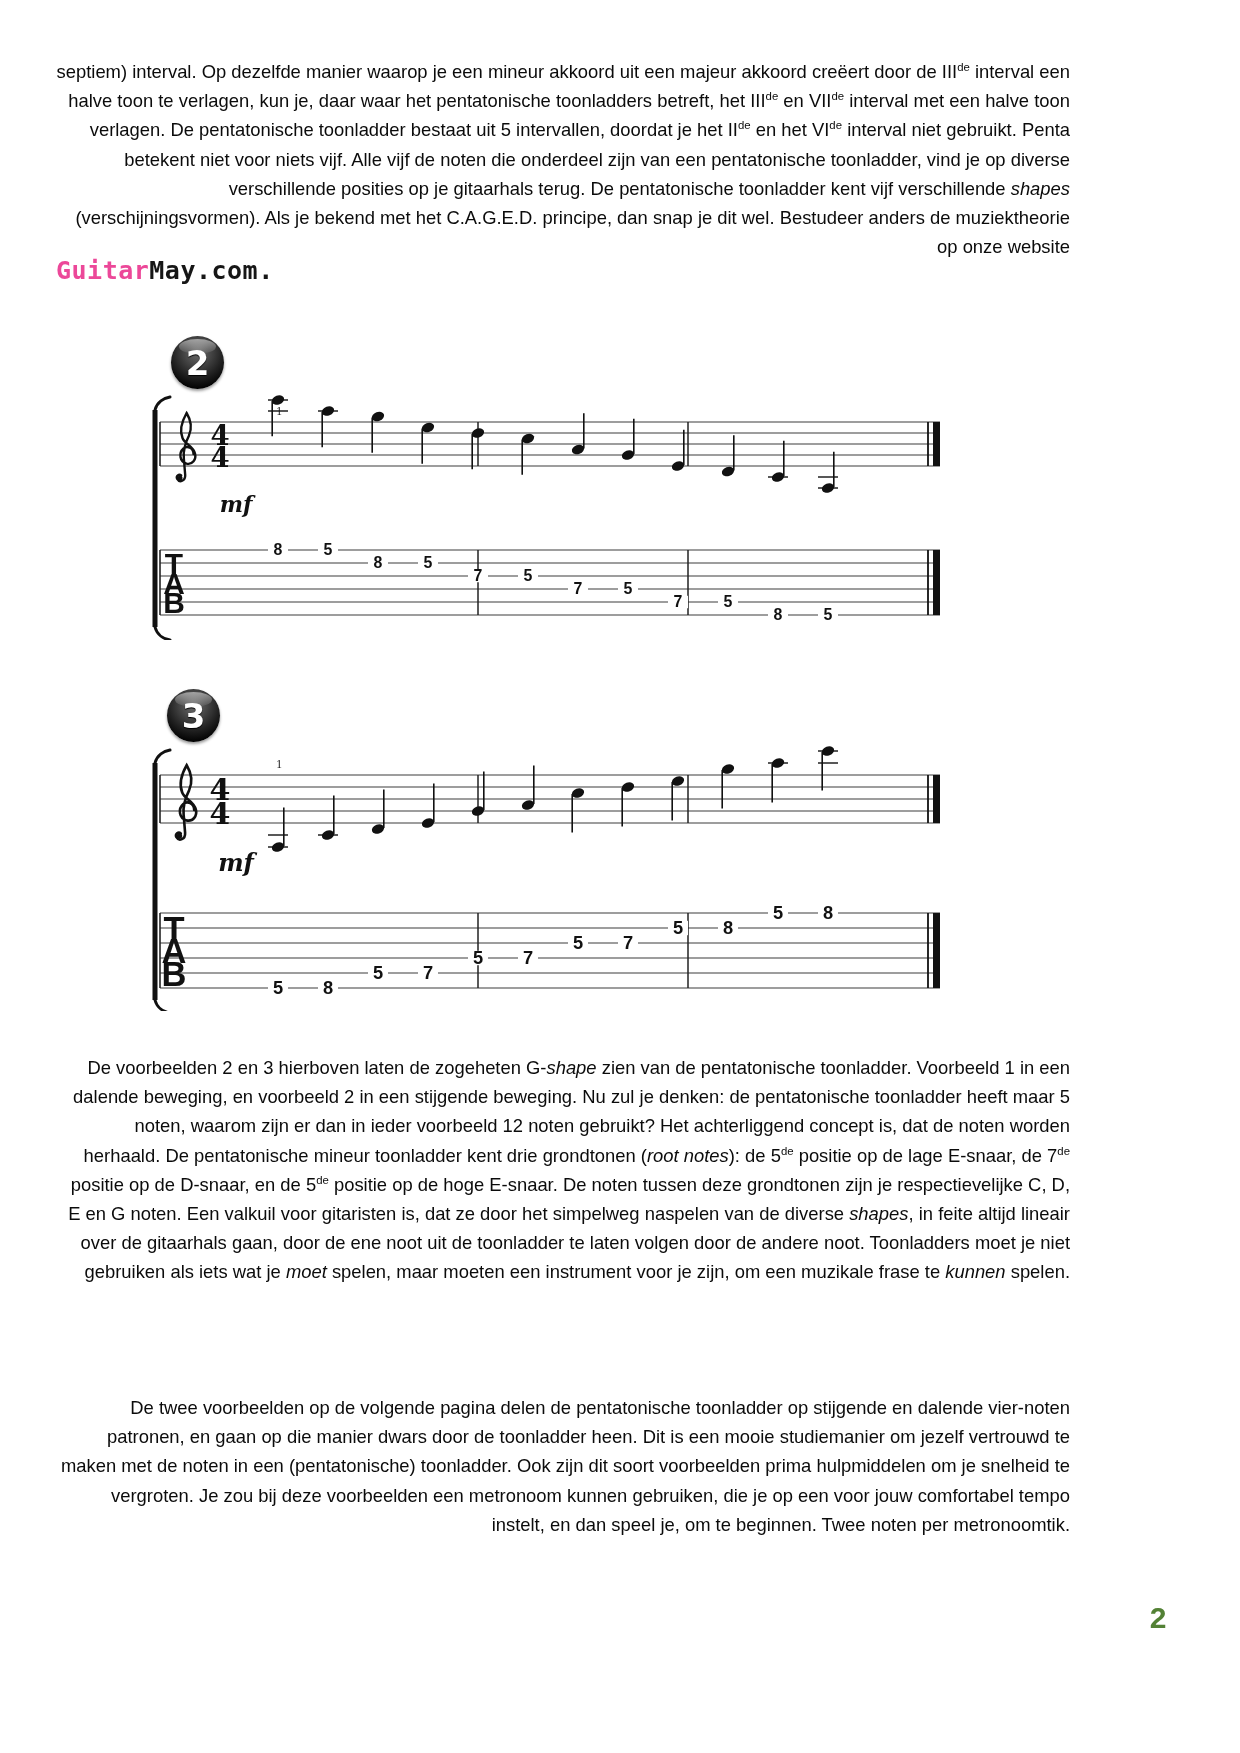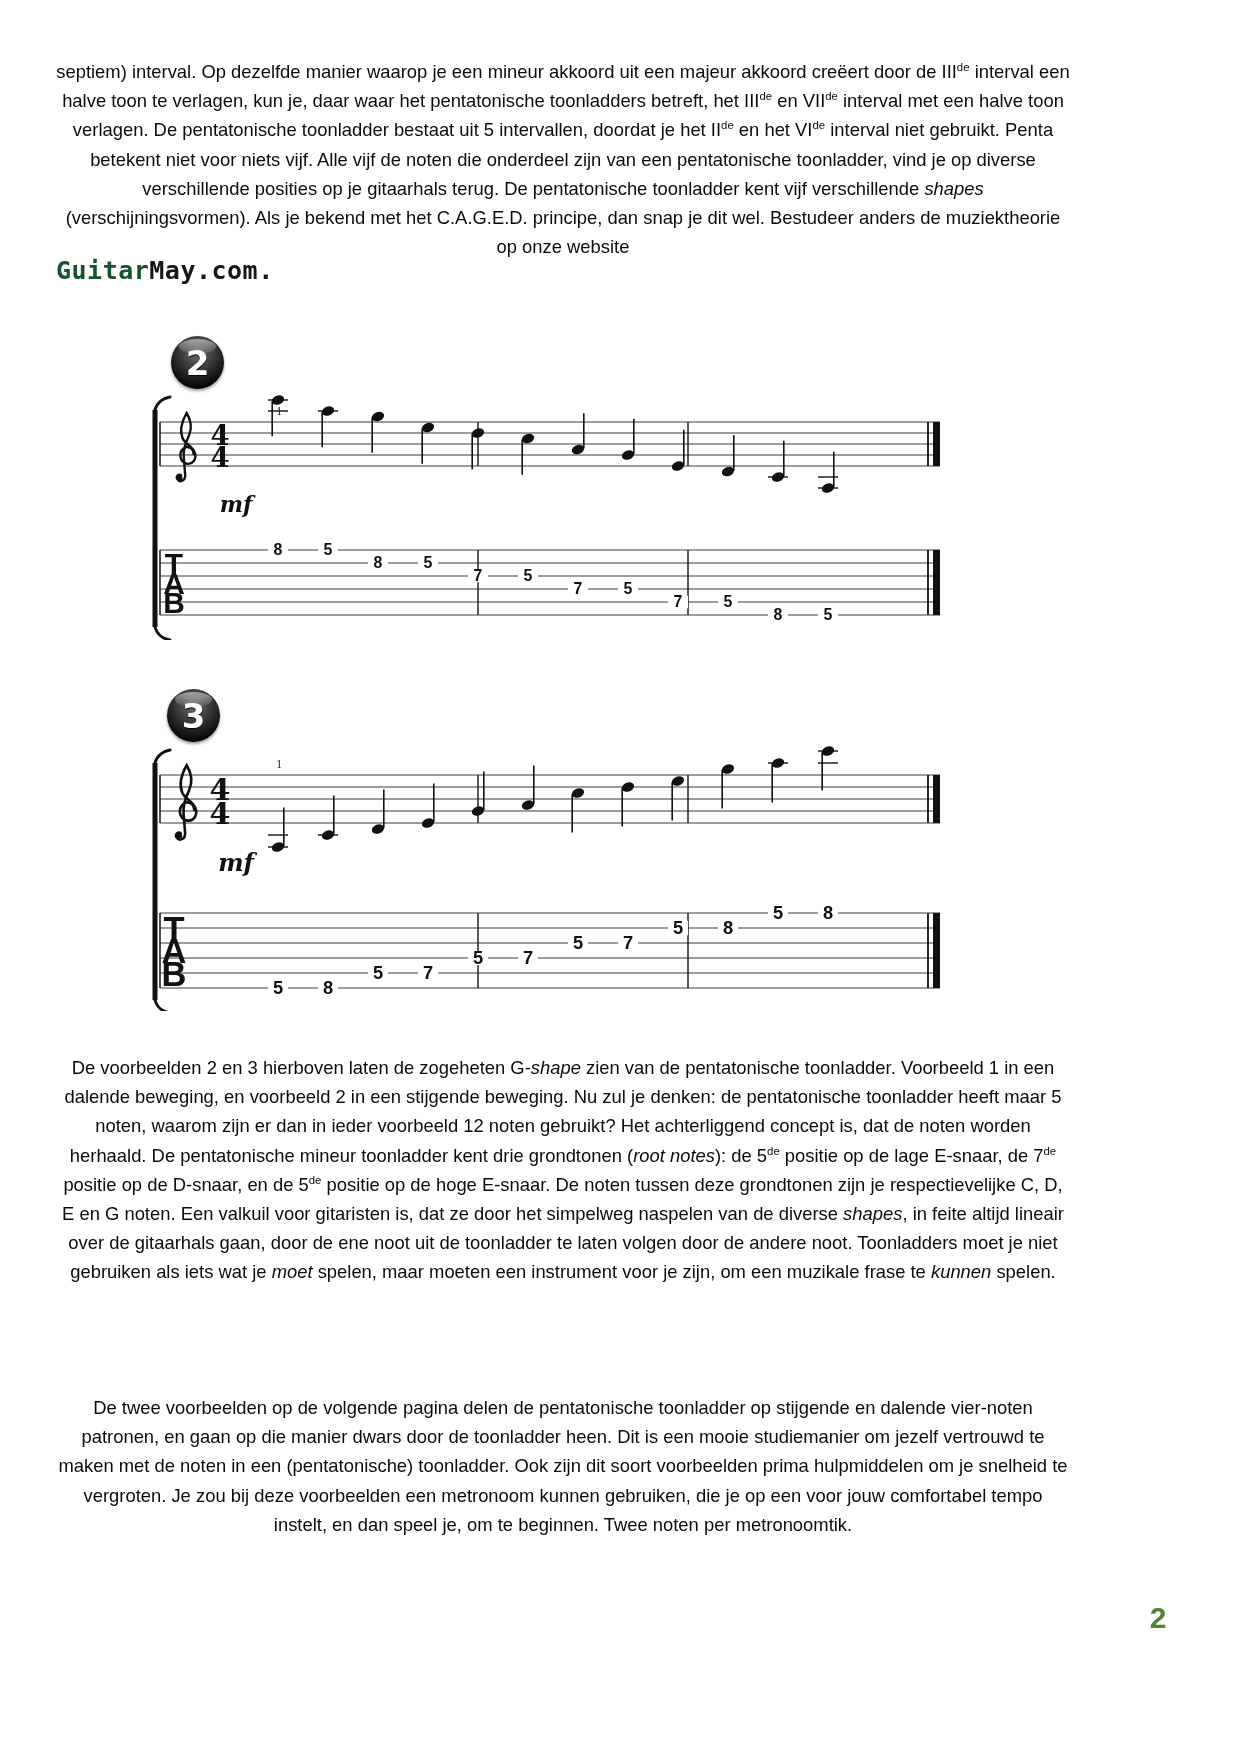--- a/index.html
+++ b/index.html
@@ -1,25 +1,25 @@
 <!DOCTYPE html>
 <html><head>
 <meta charset="utf-8">
 <style>
   *{margin:0;padding:0;box-sizing:border-box}
   html,body{background:#ffffff}
   .page{position:relative;width:1240px;height:1753px;background:#fff;overflow:hidden;
         font-family:"Liberation Sans",sans-serif;color:#0b0b0b}
   .para{position:absolute;left:56px;width:1014px;font-size:18.4px;line-height:29.2px;
-        text-align:center;color:#0b0b0b}
+        text-align:right;color:#0b0b0b}
   .para sup{font-size:0.62em;vertical-align:super;line-height:0}
   .para em{font-style:italic}
   .logo-line{position:absolute;left:56px;top:256px;font-family:"DejaVu Sans Mono",monospace;
         font-weight:700;font-size:25px;letter-spacing:0.5px;cursor:pointer}
-  .logo-red{color:#14532d}
+  .logo-red{color:#ec4899}
   .logo-dark{color:#161616}
   .badge{position:absolute;width:53px;height:53px;border-radius:50%;
         background:radial-gradient(circle at 50% 30%,#6e6e6e 0%,#222 55%,#000 82%);
         display:flex;align-items:center;justify-content:center;
         color:#fff;font-size:34px;font-weight:800;font-family:"DejaVu Sans",sans-serif;
         box-shadow:0 2px 3px rgba(0,0,0,.4);text-shadow:0 1px 1px #000}
   .badge::before{content:"";position:absolute;top:3px;left:8px;width:37px;height:15px;border-radius:50%;
         background:linear-gradient(rgba(255,255,255,.5),rgba(255,255,255,.04))}
   .badge span{position:relative}
   .score{position:absolute;left:148px;width:800px;display:block}

